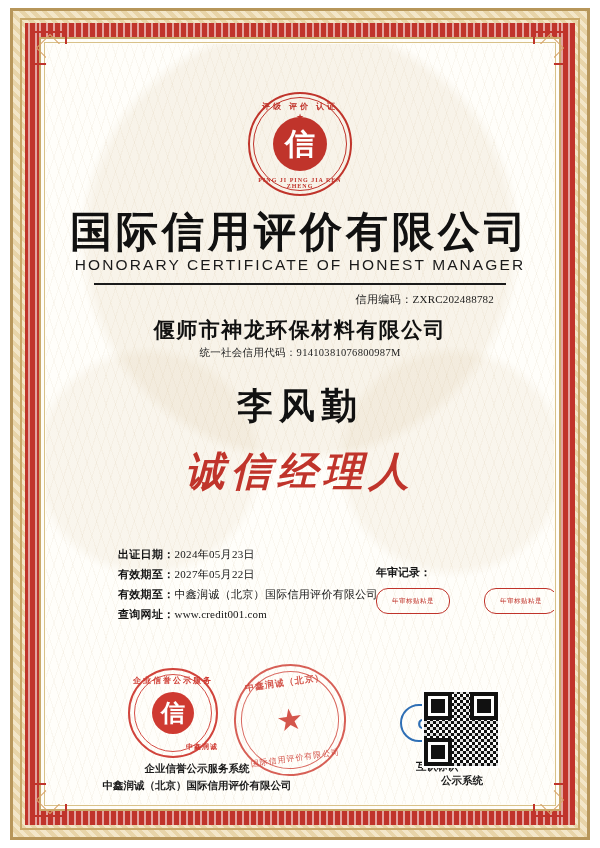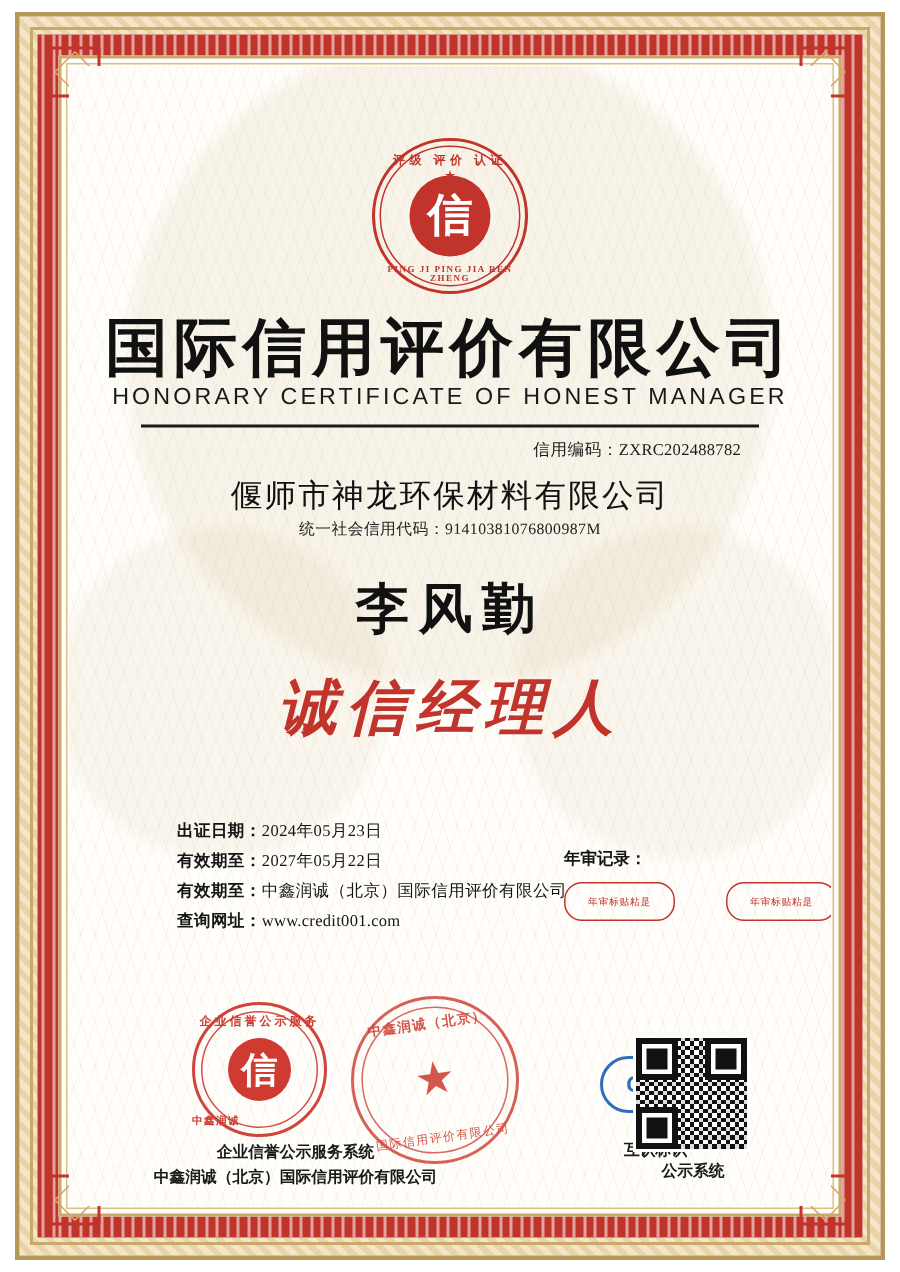--- a/index.html
+++ b/index.html
@@ -230,21 +230,21 @@
   }
   .code-line .val { letter-spacing: 0.2px; text-align: center; }
 
   
   .company {
     position: absolute;
     left: 0; right: 0;
     top: 272px;
     text-align: center;
     font-size: 21px;
-    font-weight: normal;
+    font-weight: bold;
     letter-spacing: 1.5px;
     color: #111;
   }
   .usci {
     position: absolute;
     left: 0; right: 0;
     top: 302px;
     text-align: center;
     font-size: 10.5px;
     color: #222;
@@ -359,21 +359,21 @@
     display: flex; align-items: center; justify-content: center;
     font-size: 24px; font-weight: bold;
   }
   .stamp-round .t1 {
     position: absolute; left: 0; right: 0; top: 7px;
     text-align: center; color: #cf3a31;
     font-size: 8px; letter-spacing: 2px; font-weight: bold;
   }
   .stamp-round .t2 {
     position: absolute; left: 0; right: 0; bottom: 6px;
-    text-align: left; color: #cf3a31;
+    text-align: right; color: #cf3a31;
     font-size: 7px; letter-spacing: 1px; font-weight: bold;
   }
   .stamp-caption {
     position: absolute;
     left: 0;
     top: 96px;
     width: 230px;
     text-align: center;
     font-size: 10.5px;
     font-weight: bold;

